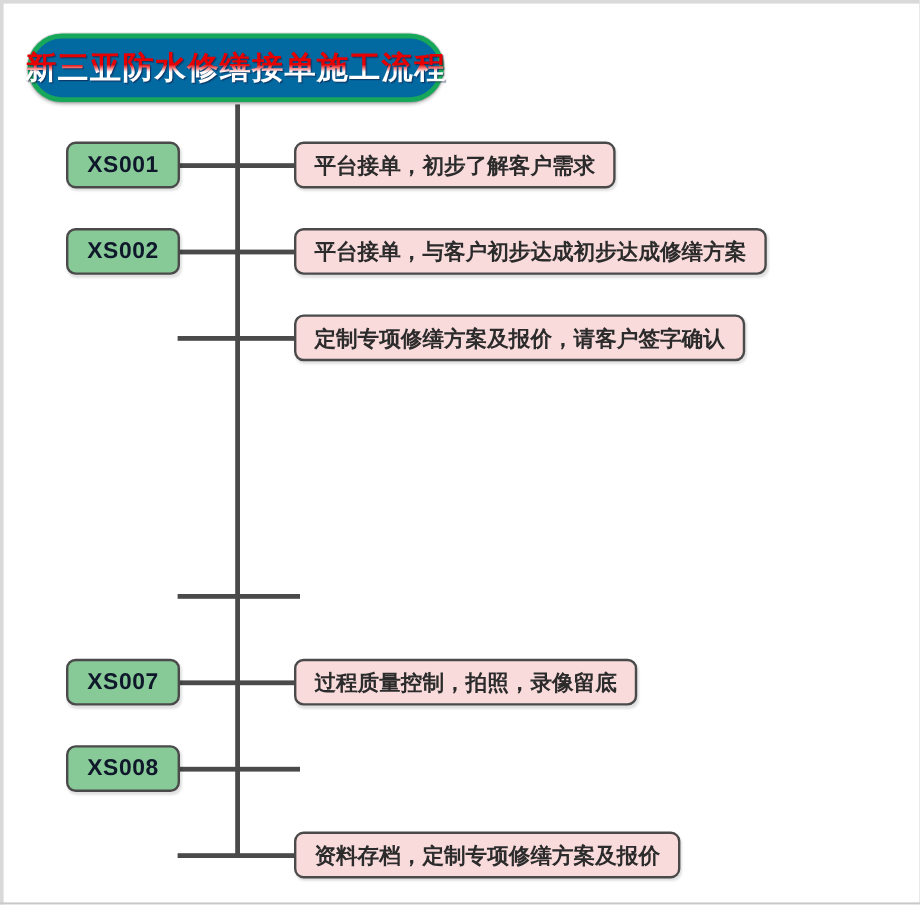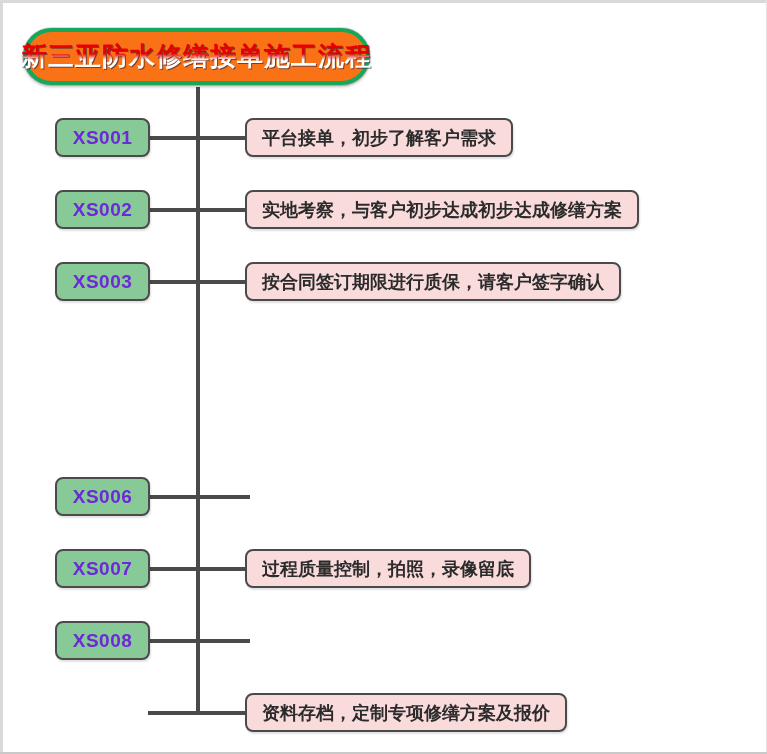--- a/index.html
+++ b/index.html
@@ -16,21 +16,21 @@
   .edge-top    { left: 0; top: 0; width: 767px; height: 3px; }
   .edge-left   { left: 0; top: 0; width: 3px; height: 754px; }
   .edge-right  { right: 0; top: 0; width: 1px; height: 754px; background: #e3e3e3; }
   .edge-bottom { left: 0; bottom: 0; width: 767px; height: 2px; background: #c9c9c9; }
 
   
   .title-capsule {
     position: absolute;
     left: 23px; top: 28px;
     width: 347px; height: 57px;
-    background: #f97316;
+    background: #0369a1;
     border: 4px solid #17A75B;
     border-radius: 33px;
     box-sizing: border-box;
     display: flex; align-items: center; justify-content: center;
     box-shadow: 0 2px 3px rgba(0,0,0,0.25), 0 0 0 1px rgba(40,40,40,0.15);
     z-index: 3;
   }
   .title-text {
     font-size: 26px;
     font-weight: bold;
@@ -62,21 +62,21 @@
   }
   .code-node {
     position: absolute;
     left: 55px; top: 0;
     width: 95px; height: 39px;
     box-sizing: border-box;
     background: #87C997;
     border: 2px solid #4a4a4a;
     border-radius: 8px;
     display: flex; align-items: center; justify-content: center;
-    font-size: 19px; font-weight: bold; color: #6d28d9;
+    font-size: 19px; font-weight: bold; color: #0f172a;
     letter-spacing: 0.5px;
     box-shadow: 1px 2px 2px rgba(0,0,0,0.12);
     z-index: 2;
   }
   .desc-node {
     position: absolute;
     left: 245px; top: 0;
     height: 39px;
     box-sizing: border-box;
     background: #F9DBDC;
@@ -115,41 +115,35 @@
         <span>平台接单，初步了解客户需求</span>
       </div>
   </div>
 
   <div class="row" style="top:190px">
     <div class="hline"></div>
     <div class="code-node">
         <span>XS002</span>
       </div>
     <div class="desc-node">
-        <span>实地考察，与客户初步达成初步达成修缮方案</span>
+        <span>平台接单，与客户初步达成初步达成修缮方案</span>
       </div>
   </div>
 
   <div class="row" style="top:262px">
     <div class="hline"></div>
-    <div class="code-node">
-        <span>XS003</span>
-      </div>
     <div class="desc-node">
-        <span>按合同签订期限进行质保，请客户签字确认</span>
+        <span>定制专项修缮方案及报价，请客户签字确认</span>
       </div>
   </div>
 
 
 
   <div class="row" style="top:477px">
     <div class="hline"></div>
-    <div class="code-node">
-        <span>XS006</span>
-      </div>
   </div>
 
   <div class="row" style="top:549px">
     <div class="hline"></div>
     <div class="code-node">
         <span>XS007</span>
       </div>
     <div class="desc-node">
         <span>过程质量控制，拍照，录像留底</span>
       </div>

